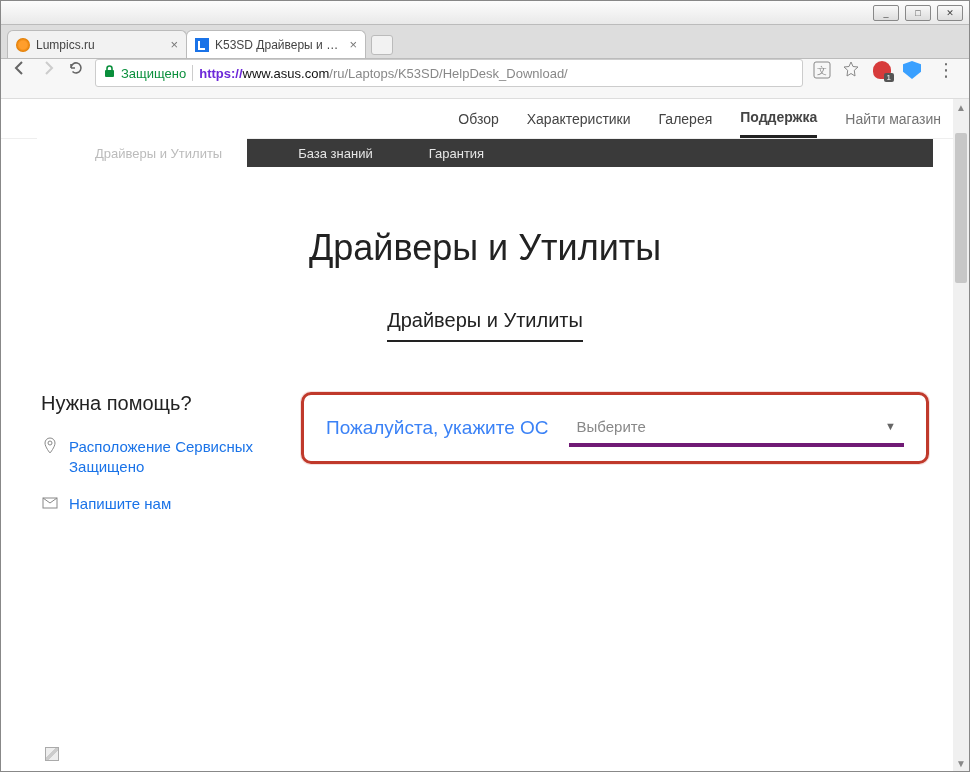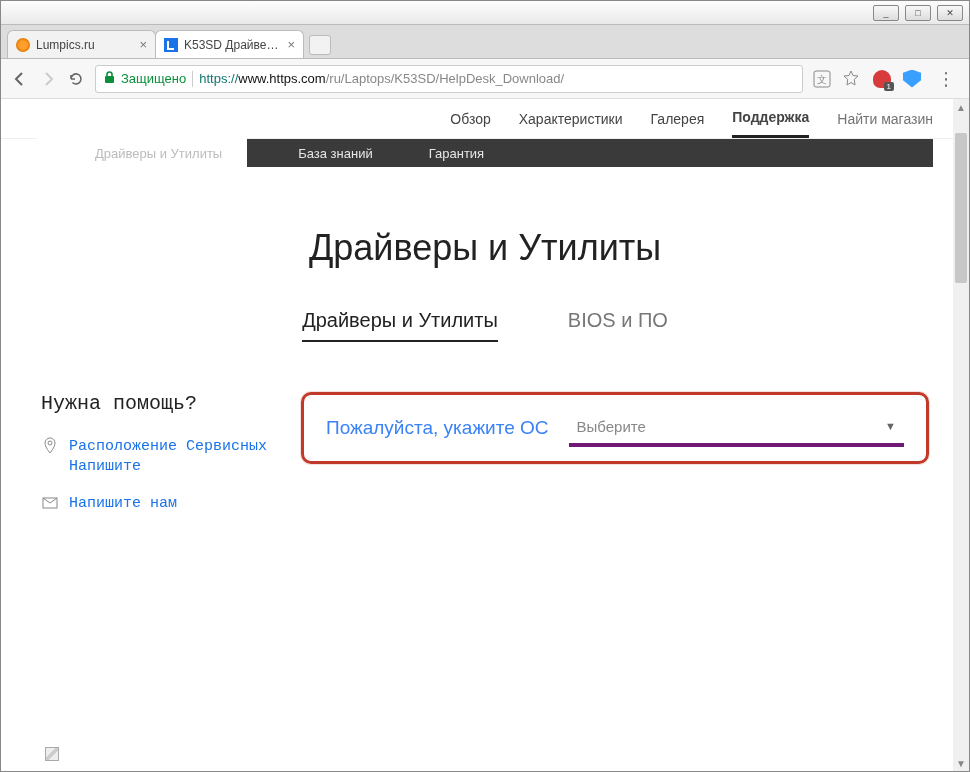--- a/index.html
+++ b/index.html
@@ -5,59 +5,59 @@
 * { margin: 0; padding: 0; box-sizing: border-box; }
 body { font-family: "Segoe UI", Arial, sans-serif; background: #fff; width: 970px; height: 772px; overflow: hidden; }
 
 
 .window-frame { border: 1px solid #888; height: 100%; display: flex; flex-direction: column; background: #fff; }
 .titlebar { height: 24px; background: linear-gradient(#fdfdfd, #e9e9e9); border-bottom: 1px solid #bbb; display: flex; justify-content: flex-end; align-items: center; padding: 0 6px; gap: 6px; }
 .win-btn { width: 26px; height: 16px; border: 1px solid #888; border-radius: 2px; background: linear-gradient(#f8f8f8,#ddd); display: flex; align-items: center; justify-content: center; font-size: 9px; color: #444; cursor: default; }
 
 
 .tabstrip { height: 34px; background: #ddd; display: flex; align-items: flex-end; padding-left: 6px; gap: 0; border-bottom: 1px solid #bbb; }
-.tab { height: 28px; width: 149px; background: #f2f2f2; border: 1px solid #bbb; border-bottom: none; border-top-left-radius: 6px; border-top-right-radius: 6px; display: flex; align-items: center; padding: 0 8px; font-size: 12px; color: #444; position: relative; margin-right: -1px; }
+.tab { height: 28px; width: 180px; background: #f2f2f2; border: 1px solid #bbb; border-bottom: none; border-top-left-radius: 6px; border-top-right-radius: 6px; display: flex; align-items: center; padding: 0 8px; font-size: 12px; color: #444; position: relative; margin-right: -1px; }
 .tab.active { background: #fff; z-index: 2; }
 .tab .favicon { width: 14px; height: 14px; margin-right: 6px; flex-shrink: 0; }
 .tab .tab-title { flex: 1; white-space: nowrap; overflow: hidden; text-overflow: ellipsis; }
 .tab .tab-close { font-size: 13px; color: #777; margin-left: 4px; cursor: pointer; }
 .favicon.orange { background: radial-gradient(circle, #ff9e2c 40%, #e07b00 70%); border-radius: 50%; }
 .favicon.blue { background: #1a73e8; position: relative; }
 .favicon.blue::after { content:""; position:absolute; left:3px; top:3px; width:5px; height:7px; border:2px solid #fff; border-right:none; border-top:none; }
 .newtab-btn { width: 22px; height: 20px; background: #f2f2f2; border: 1px solid #bbb; border-radius: 3px; margin-left: 6px; margin-bottom: 3px; }
 
 
-.addrbar { height: 40px; background: #f7f7f7; border-bottom: 1px solid #ddd; display: flex; align-items: center; padding: 0 10px; gap: 10px; }
+.addrbar { height: 40px; background: #f7f7f7; border-bottom: 1px solid #ddd; display: flex; align-items: flex-start; padding: 0 10px; gap: 10px; }
 .nav-icon { width: 18px; height: 18px; display: flex; align-items: center; justify-content: center; color: #777; cursor: pointer; }
 .nav-icon.disabled { color: #ccc; }
 .url-field { flex: 1; height: 28px; border: 1px solid #ccc; border-radius: 3px; background: #fff; display: flex; align-items: center; padding: 0 8px; font-size: 13px; gap: 6px; overflow: hidden; }
 .lock { color: #0a8f3c; font-size: 12px; }
 .secure { color: #0a8f3c; font-size: 13px; }
 .divider { width: 1px; height: 16px; background: #ccc; }
 .url-text { color: #333; white-space: nowrap; }
-.url-text .scheme { color: #0f766e; }
+.url-text .scheme { color: #6d28d9; font-weight: bold; }
 .url-text .host { color: #111; }
 .url-text .path { color: #888; }
 .ext-icons { display: flex; gap: 12px; align-items: center; }
 .ext-ic { width: 18px; height: 18px; position: relative; cursor: pointer; }
 .ext-ic.star svg { width: 16px; height: 16px; }
 .ext-ic.ghost { background: radial-gradient(circle at 50% 40%, #d73b3b 50%, #d73b3b 50%); border-radius: 50% 50% 40% 40%; }
 .ext-ic.ghost::after { content:"1"; position:absolute; bottom:-3px; right:-3px; background:#555; color:#fff; font-size:8px; padding:0 3px; border-radius:2px; }
 .ext-ic.shield { background:#3aa0ff; clip-path: polygon(50% 0,100% 18%,100% 60%,50% 100%,0 60%,0 18%); }
 .menu-dots { font-size: 18px; color: #666; cursor: pointer; padding: 0 4px; }
 
 
 .page { flex: 1; position: relative; overflow: hidden; background:#fff; }
 .page-scrollbar { position: absolute; right: 0; top: 0; bottom: 0; width: 16px; background: #f0f0f0; }
 .page-scrollbar .thumb { position: absolute; top: 34px; left: 2px; right: 2px; height: 150px; background: #c7c7c7; border-radius: 2px; }
 .page-scrollbar .arrow { position:absolute; left:0; right:0; height:16px; display:flex; align-items:center; justify-content:center; color:#888; font-size:10px;}
 .page-scrollbar .arrow.up{top:0;} .page-scrollbar .arrow.down{bottom:0;}
 
 
-.site-nav { height: 40px; display: flex; align-items: center; justify-content: flex-end; padding: 0 36px 0 0; gap: 28px; font-size: 14px; color: #444; border-bottom: 1px solid #eee; }
+.site-nav { height: 40px; display: flex; align-items: center; justify-content: flex-end; padding: 0 28px 0 0; gap: 28px; font-size: 14px; color: #444; border-bottom: 1px solid #eee; }
 .site-nav .item { cursor: pointer; padding: 10px 0; }
 .site-nav .item.active { font-weight: 600; border-bottom: 3px solid #222; }
 .site-nav .item.link { color: #737373; }
 
 
 .subnav { height: 28px; background: #3a3a3a; margin: 0 36px 0 36px; position: relative; }
 .subnav-white { position: absolute; left: 0; top: -4px; width: 210px; height: 36px; background: #fff; }
 .subnav .labelset { position: absolute; left: 0; right: 0; top: 0; height: 28px; display:flex; align-items:center; color:#e6e6e6; font-size:13px; }
 .subnav .lb { padding: 0 18px; white-space:nowrap; }
 .subnav .lb.first { color:#bbb; margin-left: 40px;}
@@ -65,21 +65,21 @@
 
 .headline { text-align: center; font-size: 36px; font-weight: 400; color: #222; margin: 60px 0 40px; font-family: "Segoe UI Light","Segoe UI",Arial,sans-serif; }
 
 
 .section-tabs { display: flex; justify-content: center; gap: 70px; font-size: 20px; color: #777; margin-bottom: 50px; }
 .section-tabs .stab { padding-bottom: 8px; cursor: pointer; }
 .section-tabs .stab.active { color: #222; border-bottom: 2px solid #222; }
 
 
 .content-row { display: flex; padding: 0 40px; gap: 20px; }
-.help-col { width: 240px; font-family: Liberation Mono, monospace; }
+.help-col { width: 240px; }
 .help-col h3 { font-size: 20px; font-weight: 400; color: #222; margin-bottom: 22px; }
 .help-link { display: flex; align-items: flex-start; gap: 10px; color: #1a73e8; font-size: 15px; margin-bottom: 18px; cursor: pointer; }
 .help-link .hicon { width: 18px; height: 18px; flex-shrink:0; color:#888; }
 .help-link .htxt { line-height: 1.3; }
 
 .os-box { flex: 1; border: 3px solid #c0392b; border-radius: 10px; padding: 18px 22px; display: flex; align-items: center; gap: 20px; box-shadow: 0 0 0 1px rgba(192,57,43,.15); height: 72px; }
 .os-box .prompt { font-size: 19px; color: #3b82f6; white-space: nowrap; }
 .os-box .select { flex: 1; height: 38px; border: none; border-bottom: 4px solid #701a75; display: flex; align-items: center; justify-content: space-between; padding: 0 8px; color: #888; font-size: 15px; cursor: pointer; }
 .os-box .select .caret { font-size: 11px; color: #666; }
 
@@ -135,21 +135,21 @@
     <div class="url-field">
       <span class="lock">
         <svg width="11" height="13" viewBox="0 0 11 13">
             <rect x="1" y="5" width="9" height="7" rx="1" fill="#0a8f3c"></rect>
             <path d="M3 5V3.5a2.5 2.5 0 0 1 5 0V5" stroke="#0a8f3c" stroke-width="1.6" fill="none"></path>
           </svg>
       </span>
       <span class="secure">Защищено</span>
       <span class="divider"></span>
       <span class="url-text">
-        <span class="scheme">https://</span><span class="host">www.https.com</span><span class="path">/ru/Laptops/K53SD/HelpDesk_Download/</span>
+        <span class="scheme">https://</span><span class="host">www.asus.com</span><span class="path">/ru/Laptops/K53SD/HelpDesk_Download/</span>
       </span>
     </div>
     <div class="ext-icons">
       <div class="ext-ic">
         <svg width="18" height="18" viewBox="0 0 18 18">
             <rect x="1" y="1" width="16" height="16" rx="2" fill="none" stroke="#888"></rect>
             <text x="9" y="13" text-anchor="middle" font-size="10" fill="#888">文</text>
           </svg>
       </div>
       <div class="ext-ic star">
@@ -179,34 +179,33 @@
         <span class="lb first">Драйверы и Утилиты</span>
         <span class="lb" style="margin-left:40px">База знаний</span>
         <span class="lb" style="margin-left:20px">Гарантия</span>
       </div>
     </div>
 
     <h1 class="headline">Драйверы и Утилиты</h1>
 
     <div class="section-tabs">
       <span class="stab active">Драйверы и Утилиты</span>
-      <span class="stab">BIOS и ПО</span>
     </div>
 
     <div class="content-row">
       <div class="help-col">
         <h3>Нужна помощь?</h3>
         <div class="help-link">
           <span class="hicon">
             <svg width="18" height="18" viewBox="0 0 18 18">
                 <path d="M9 1a5 5 0 0 1 5 5c0 4-5 10-5 10S4 10 4 6a5 5 0 0 1 5-5z" fill="none" stroke="#888"></path>
                 <circle cx="9" cy="6" r="2" fill="none" stroke="#888"></circle>
               </svg>
           </span>
-          <span class="htxt">Расположение Сервисных Напишите</span>
+          <span class="htxt">Расположение Сервисных Защищено</span>
         </div>
         <div class="help-link">
           <span class="hicon">
             <svg width="18" height="18" viewBox="0 0 18 18">
                 <rect x="2" y="4" width="14" height="10" fill="none" stroke="#888"></rect>
                 <path d="M2 4l7 5 7-5" fill="none" stroke="#888"></path>
               </svg>
           </span>
           <span class="htxt">Напишите нам</span>
         </div>

